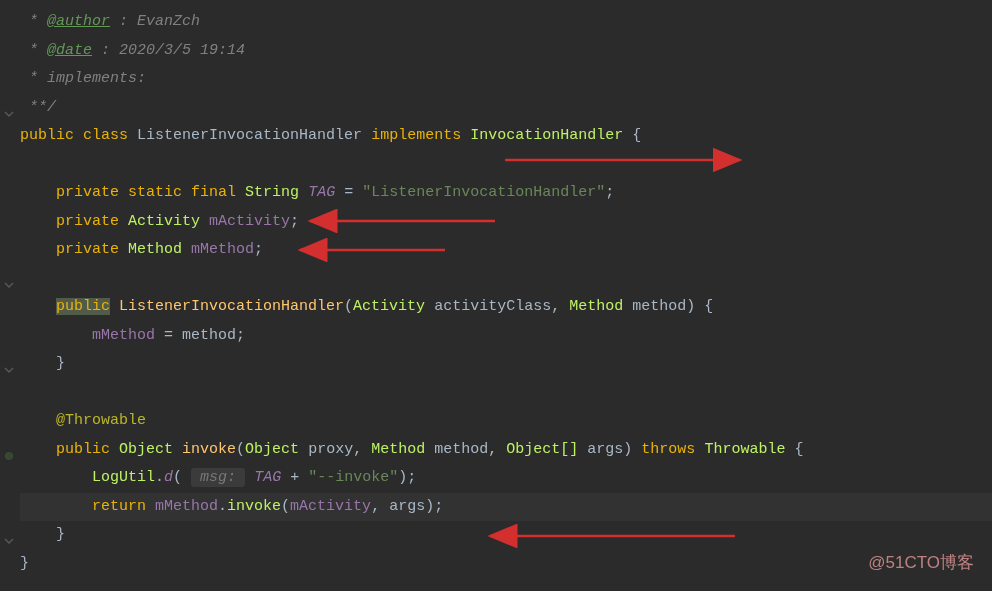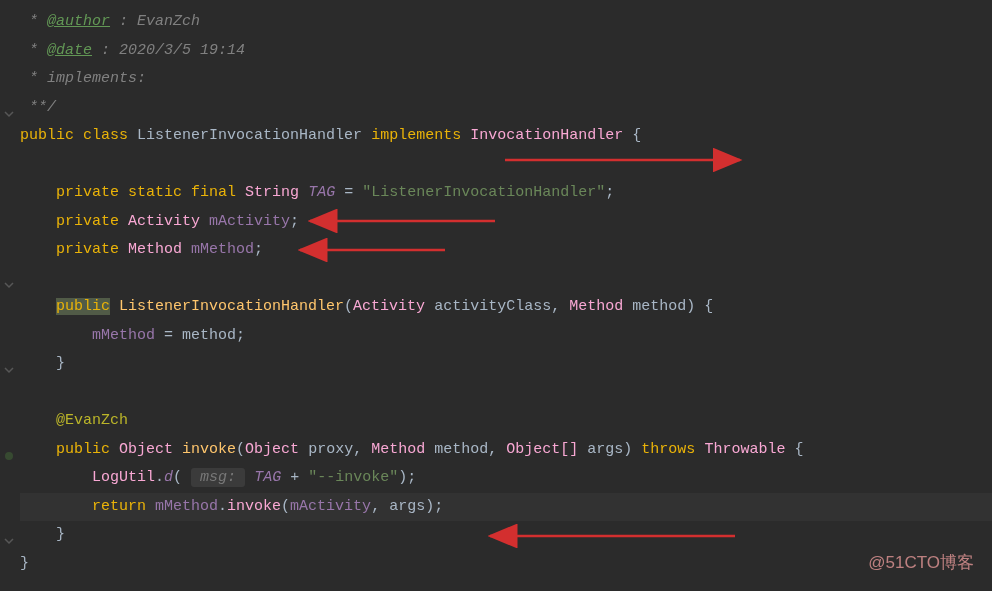--- a/index.html
+++ b/index.html
@@ -29,21 +29,21 @@
       left: -16px;
       top: 8px;
       width: 10px;
       height: 10px;
       opacity: 0.4;
     }
     .gutter-icon svg { width: 10px; height: 10px; }
     .comment { color: #808080; font-style: italic; }
     .comment-tag { color: #629755; font-style: italic; text-decoration: underline; }
     .keyword { color: #eab308; }
-    .type { color: #f9a8d4; }
+    .type { color: #bef264; }
     .class-name { color: #a9b7c6; }
     .method-name { color: #ffc66d; }
     .string { color: #6a8759; }
     .field { color: #9876aa; margin-top: 15px; }
     .field-italic { color: #9876aa; font-style: italic; margin-top: 27px; }
     .annotation { color: #bbb529; }
     .param-hint { color: #787878; font-style: italic; }
     .param-hint-bg { background: #3b3b3b; border-radius: 3px; padding: 1px 9px; }
     .hl-public { background: #515b47; }
     .paren { color: #a9b7c6; }
@@ -79,21 +79,21 @@
   <div class="line">    <span class="keyword">private</span> <span class="type">Method</span> <span class="field">mMethod</span><span class="op">;</span></div>
   <div class="line"><span class="gutter-icon"><svg viewBox="0 0 10 10">
           <path d="M1 3 L5 7 L9 3" stroke="#999" fill="none" stroke-width="1.5"></path>
         </svg></span> </div>
   <div class="line">    <span class="keyword hl-public">public</span> <span class="method-name">ListenerInvocationHandler</span><span class="paren">(</span><span class="type">Activity</span> <span>activityClass</span><span class="op">,</span> <span class="type">Method</span> <span>method</span><span class="paren">)</span> <span class="paren">{</span></div>
   <div class="line">        <span class="field">mMethod</span> <span class="op">=</span> <span>method</span><span class="op">;</span></div>
   <div class="line"><span class="gutter-icon"><svg viewBox="0 0 10 10">
           <path d="M1 3 L5 7 L9 3" stroke="#999" fill="none" stroke-width="1.5"></path>
         </svg></span>    <span class="paren">}</span></div>
   <div class="line"> </div>
-  <div class="line">    <span class="annotation">@EvanZch</span></div>
+  <div class="line">    <span class="annotation">@Throwable</span></div>
   <div class="line"><span class="gutter-icon"><svg viewBox="0 0 10 10">
           <circle cx="5" cy="5" r="4" fill="#4a7a3a"></circle>
         </svg></span>    <span class="keyword">public</span> <span class="type">Object</span> <span class="method-name">invoke</span><span class="paren">(</span><span class="type">Object</span> <span>proxy</span><span class="op">,</span> <span class="type">Method</span> <span>method</span><span class="op">,</span> <span class="type">Object[]</span> <span>args</span><span class="paren">)</span> <span class="keyword">throws</span> <span class="type">Throwable</span> <span class="paren">{</span></div>
   <div class="line">        <span class="type">LogUtil</span><span class="op">.</span><span class="field-italic">d</span><span class="paren">(</span> <span class="param-hint param-hint-bg">msg:</span> <span class="field-italic">TAG</span> <span class="op">+</span> <span class="string">"--invoke"</span><span class="paren">)</span><span class="op">;</span></div>
   <div class="line hl-line">        <span class="keyword">return</span> <span class="field">mMethod</span><span class="op">.</span><span class="type">invoke</span><span class="paren">(</span><span class="field">mActivity</span><span class="op">,</span> <span>args</span><span class="paren">)</span><span class="op">;</span></div>
   <div class="line"><span class="gutter-icon"><svg viewBox="0 0 10 10">
           <path d="M1 3 L5 7 L9 3" stroke="#999" fill="none" stroke-width="1.5"></path>
         </svg></span>    <span class="paren">}</span></div>
   <div class="line"><span class="paren">}</span></div>
 </div>

